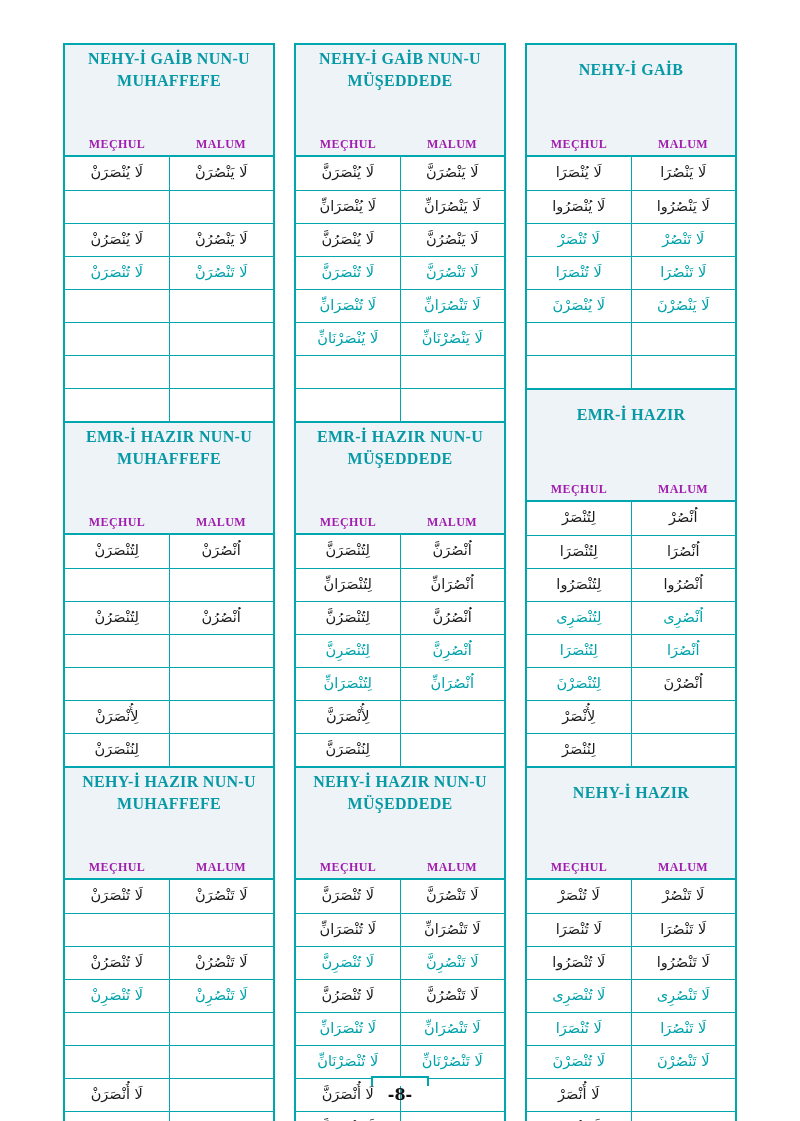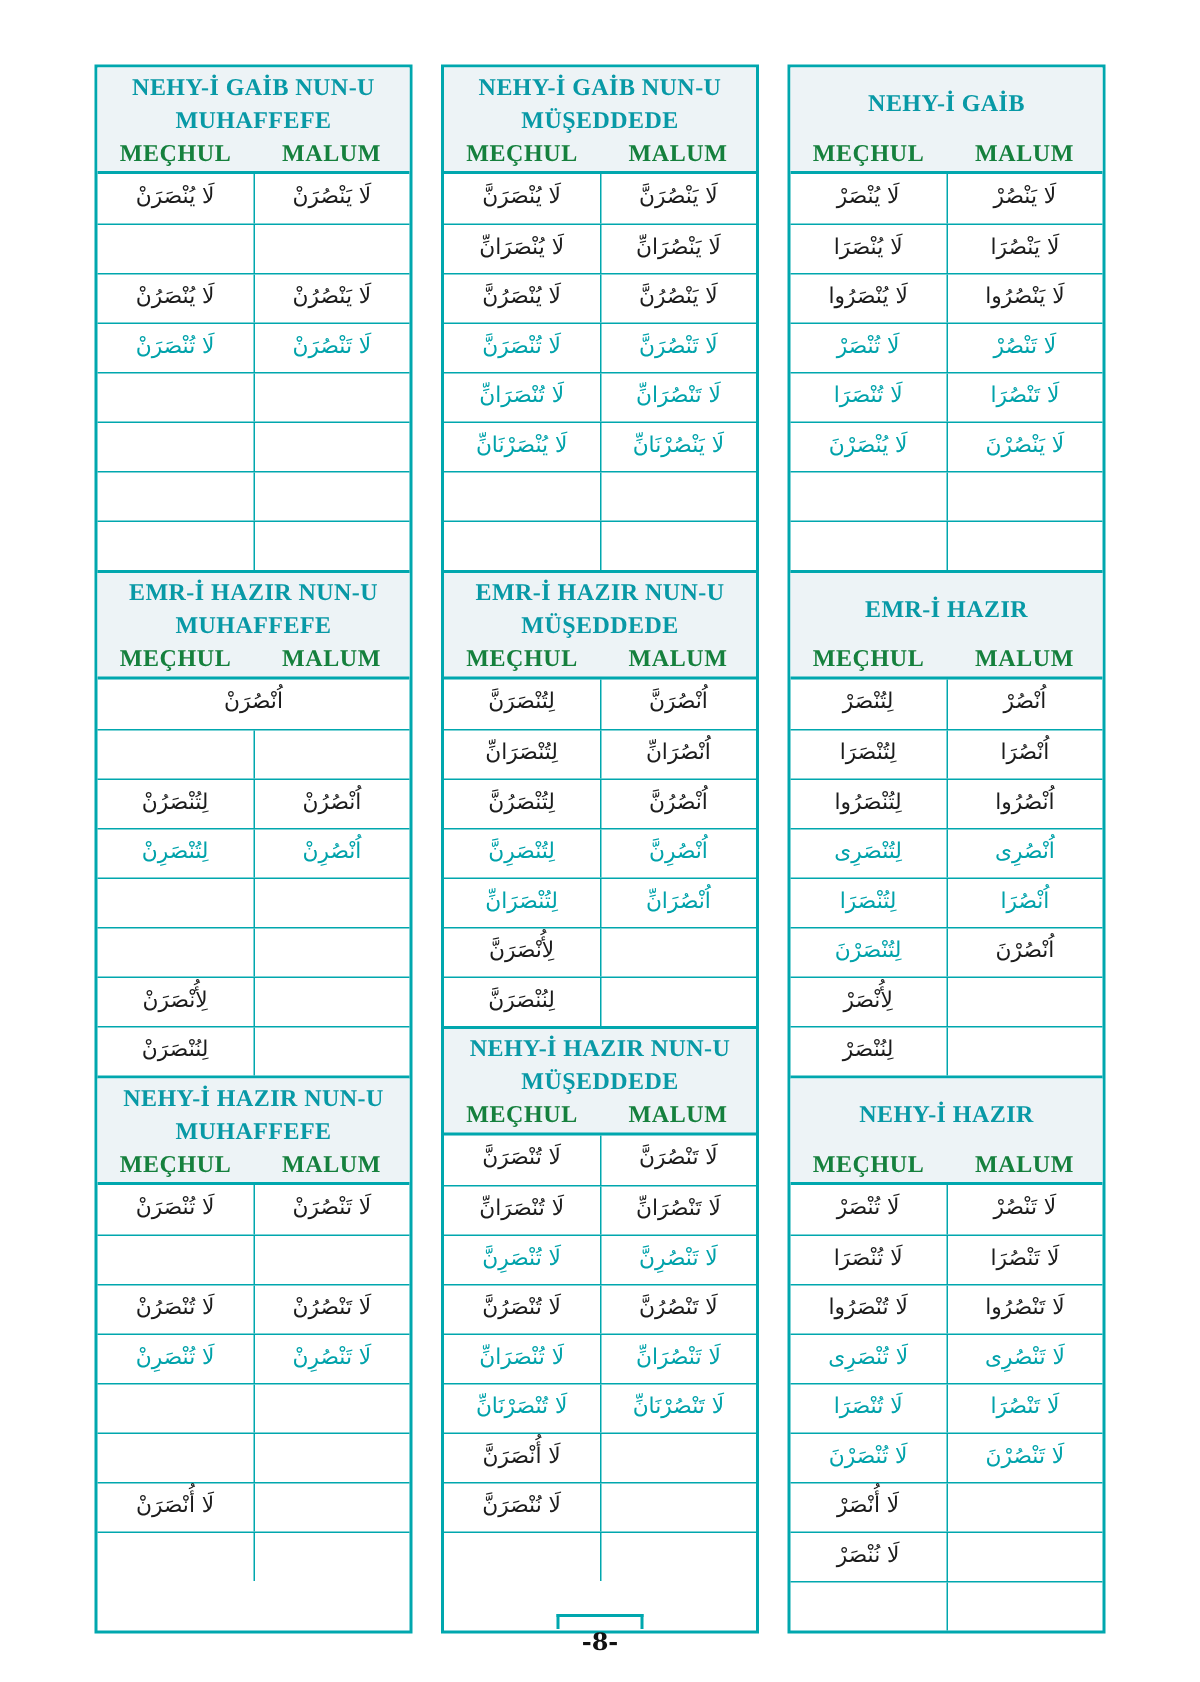--- a/index.html
+++ b/index.html
@@ -26,21 +26,21 @@
   .section{border-top:0;}
   .section + .section{border-top:2px solid var(--accent);}
   .sec-header{background:var(--header-bg);}
   .title{
     height:49px;display:flex;flex-direction:column;justify-content:center;align-items:center;
     color:var(--title-color);font-weight:bold;font-size:16px;letter-spacing:.3px;
     text-align:center;line-height:1.35;font-family:"Liberation Serif",serif;
   }
   .mm-row{
     height:22px;display:flex;border-bottom:2px solid var(--accent);
-    font-weight:bold;font-size:16px;color:#15803d;letter-spacing:.4px;
+    font-weight:bold;font-size:12px;color:#a21caf;letter-spacing:.4px;margin-top:41px;
   }
   .mm-row span{flex:1;text-align:center;line-height:18px;}
   .row{height:33px;display:flex;}
   .row + .row{border-top:1.6px solid var(--accent);}
   .cell{
     flex:1;display:flex;align-items:center;justify-content:center;
     direction:rtl;font-family:"DejaVu Sans",sans-serif;font-size:14.5px;
     padding-bottom:3px;white-space:nowrap;
   }
   .cell.mechul{border-right:1.6px solid var(--accent);}
@@ -113,35 +113,32 @@
           <div class="title">
             <span>EMR-İ HAZIR NUN-U</span>
             <span>MUHAFFEFE</span>
           </div>
           <div class="mm-row">
             <span>MEÇHUL</span>
             <span>MALUM</span>
           </div>
         </div>
         <div class="row">
+          <div class="cell mechul black" dir="rtl">لِتُنْصَرَنْ</div>
           <div class="cell malum black" dir="rtl">اُنْصُرَنْ</div>
         </div>
         <div class="row">
           <div class="cell mechul" dir="rtl"></div>
           <div class="cell malum" dir="rtl"></div>
         </div>
         <div class="row">
           <div class="cell mechul black" dir="rtl">لِتُنْصَرُنْ</div>
           <div class="cell malum black" dir="rtl">اُنْصُرُنْ</div>
         </div>
         <div class="row">
-          <div class="cell mechul teal" dir="rtl">لِتُنْصَرِنْ</div>
-          <div class="cell malum teal" dir="rtl">اُنْصُرِنْ</div>
-        </div>
-        <div class="row">
           <div class="cell mechul" dir="rtl"></div>
           <div class="cell malum" dir="rtl"></div>
         </div>
         <div class="row">
           <div class="cell mechul" dir="rtl"></div>
           <div class="cell malum" dir="rtl"></div>
         </div>
         <div class="row">
           <div class="cell mechul black" dir="rtl">لِأُنْصَرَنْ</div>
           <div class="cell malum" dir="rtl"></div>
@@ -333,24 +330,20 @@
     <div class="col-table">
       <div class="section">
         <div class="sec-header">
           <div class="title">
             <span>NEHY-İ GAİB</span>
           </div>
           <div class="mm-row">
             <span>MEÇHUL</span>
             <span>MALUM</span>
           </div>
-        </div>
-        <div class="row">
-          <div class="cell mechul black" dir="rtl">لَا يُنْصَرْ</div>
-          <div class="cell malum black" dir="rtl">لَا يَنْصُرْ</div>
         </div>
         <div class="row">
           <div class="cell mechul black" dir="rtl">لَا يُنْصَرَا</div>
           <div class="cell malum black" dir="rtl">لَا يَنْصُرَا</div>
         </div>
         <div class="row">
           <div class="cell mechul black" dir="rtl">لَا يُنْصَرُوا</div>
           <div class="cell malum black" dir="rtl">لَا يَنْصُرُوا</div>
         </div>
         <div class="row">

